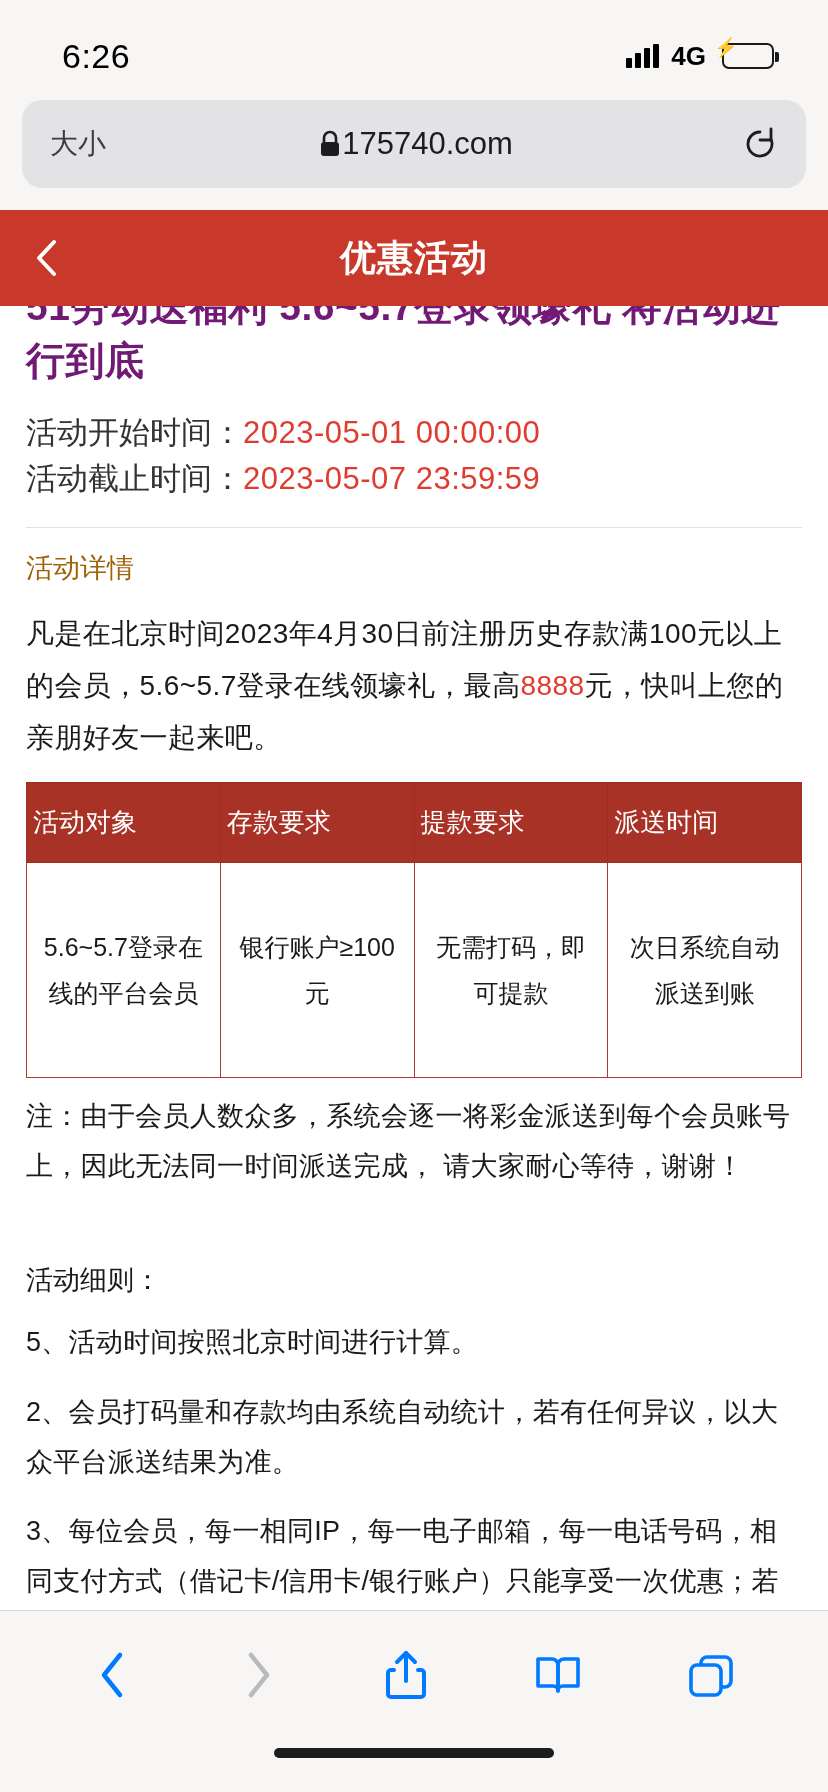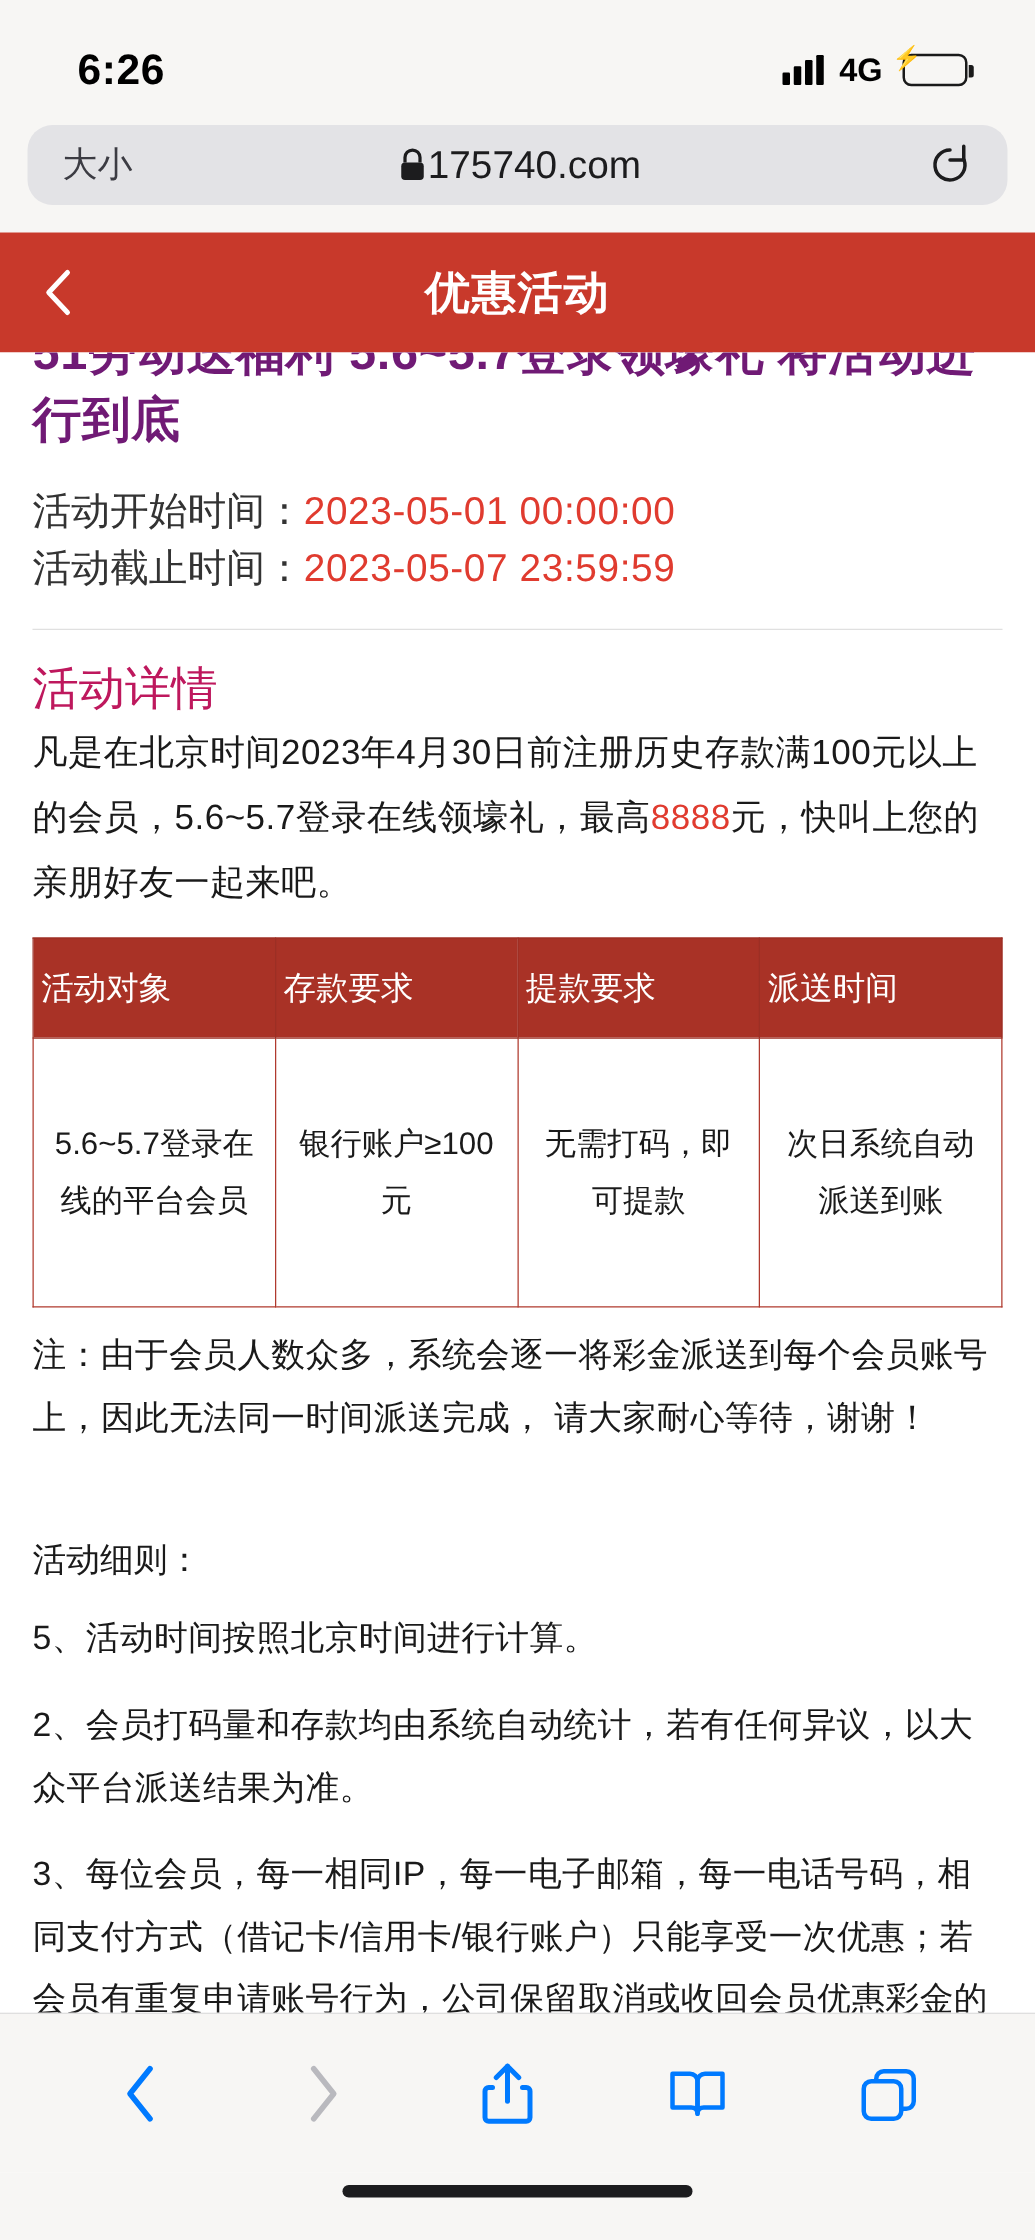--- a/index.html
+++ b/index.html
@@ -24,21 +24,21 @@
     height: 92px;
     background: #f7f6f4;
     display: flex;
     align-items: center;
     justify-content: space-between;
     padding: 20px 54px 0 62px;
     flex: 0 0 auto;
   }
   .status-time {
     font-size: 34px;
-    font-weight: bold;
+    font-weight: normal;
     color: #000;
     letter-spacing: 0.5px;
   }
   .status-right {
     display: flex;
     align-items: center;
     gap: 10px;
   }
   .signal-bars {
     display: flex;
@@ -98,21 +98,21 @@
     line-height: 1;
   }
 
   
   .urlbar-wrap {
     background: #f7f6f4;
     padding: 8px 22px 22px 22px;
     flex: 0 0 auto;
   }
   .urlbar {
-    height: 64px;
+    height: 88px;
     background: #e3e3e6;
     border-radius: 20px;
     display: flex;
     align-items: center;
     padding: 0 28px;
     position: relative;
   }
   .urlbar .aa {
     font-size: 28px;
     color: #3c3c43;
@@ -191,22 +191,23 @@
   }
   .time-row .val {
     color: #e03b2f;
     letter-spacing: 0.5px;
   }
   .divider {
     border-top: 1px solid #e0e0e0;
     margin: 26px 0 22px 0;
   }
   .detail-label {
-    font-size: 37px;
-    color: #be185d;
+    font-size: 27px;
+    color: #a16207;
+    margin-bottom: 22px;
   }
   .para {
     font-size: 28px;
     color: #1a1a1a;
     line-height: 1.85;
     letter-spacing: 0.4px;
   }
   .para .hl { color: #e03b2f; text-align: center; }
 
   table.promo {

